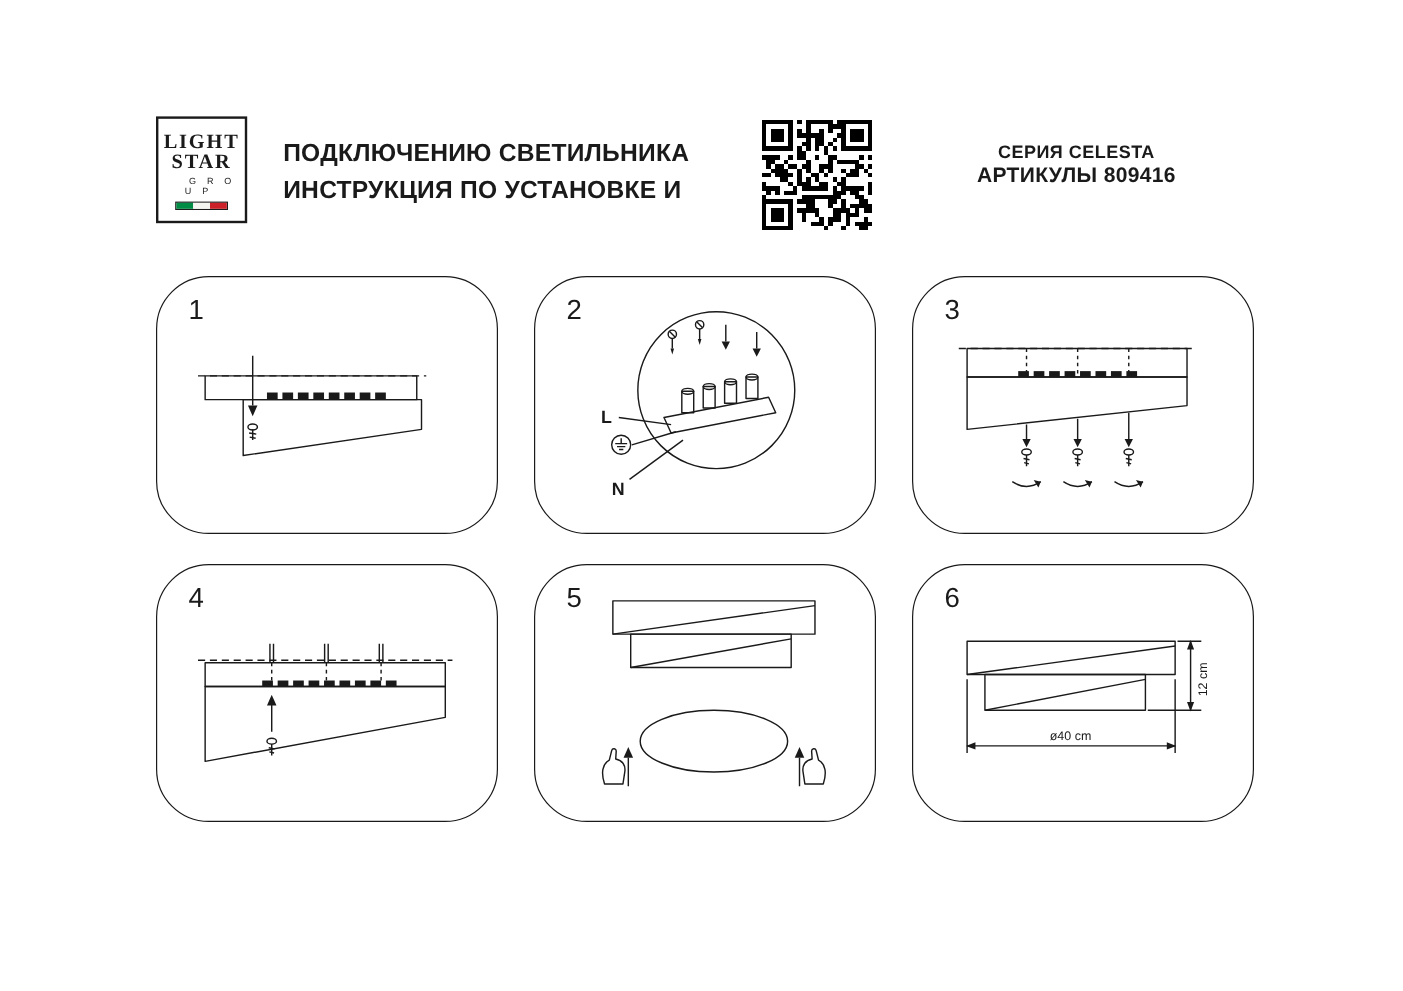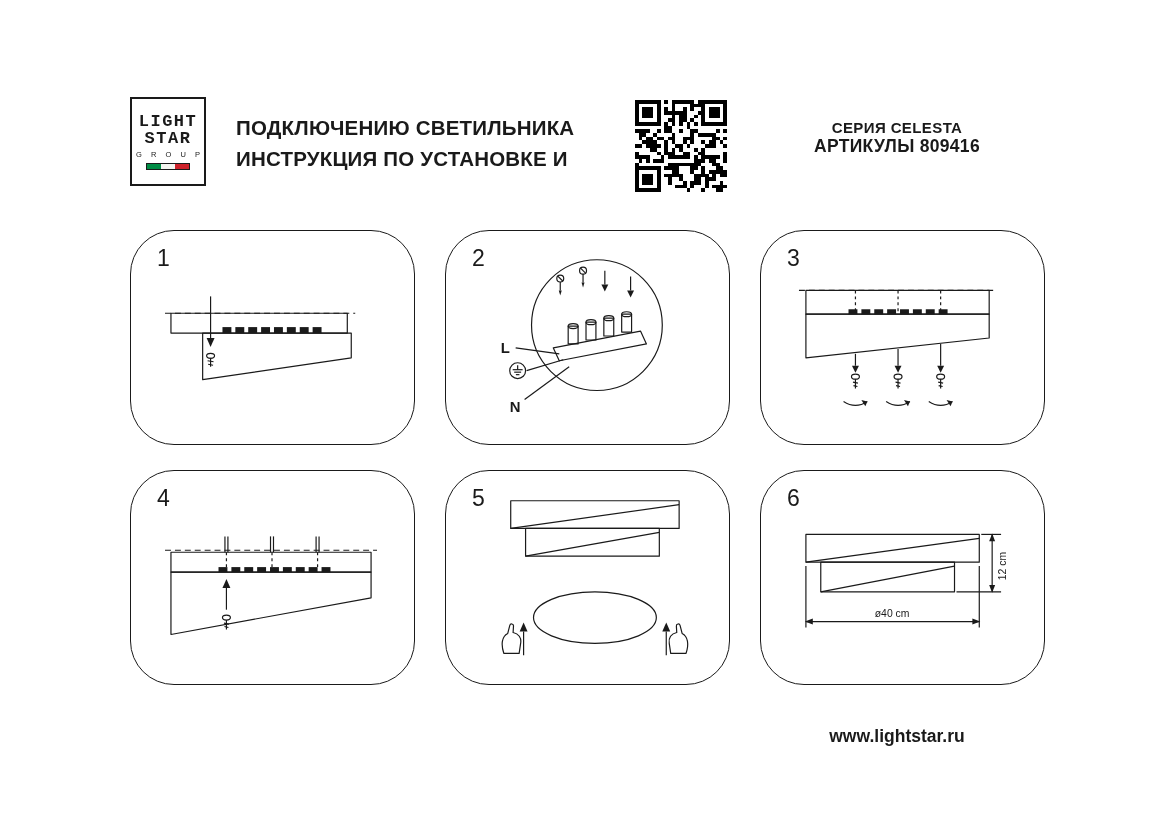--- a/index.html
+++ b/index.html
@@ -5,23 +5,23 @@
 <style>
   * { margin:0; padding:0; box-sizing:border-box; }
   html,body { background:#ffffff; }
   body { font-family:"Liberation Sans", sans-serif; color:var(--ink,#1a1a1a); }
   .sheet { position:relative; width:1169px; height:826px; background:#fff; overflow:hidden; }
 
   
   .logo-box { position:absolute; left:130px; top:97px; width:76px; height:89px;
               border:2.5px solid var(--ink,#1a1a1a); display:flex; flex-direction:column;
               align-items:center; justify-content:center; }
-  .logo-word { font-family:Liberation Mono, monospace; font-weight:bold; font-size:17px;
+  .logo-word { font-family:Liberation Serif, serif; font-weight:bold; font-size:17px;
                letter-spacing:1.5px; line-height:17px;text-align:center; }
-  .logo-group { font-size:7.5px; letter-spacing:3.5px; margin-top:3px; text-indent:3.5px; }
+  .logo-group { font-size:7.5px; letter-spacing:3.5px; margin-top:3px; text-indent:3.5px;margin-left:22px; }
   .logo-flag { margin-top:4px; width:44px; height:7px; display:flex;
                border:1px solid var(--ink,#1a1a1a); }
   .logo-flag span { flex:1 1 0; }
   .logo-flag .f-green { background:var(--flag_green,#008C45); }
   .logo-flag .f-white { background:var(--flag_white,#F4F5F0); }
   .logo-flag .f-red   { background:var(--flag_red,#CD212A); }
 
   .title-block { position:absolute; left:236px; top:112px; font-size:20.5px;
                  font-weight:bold; line-height:31px; letter-spacing:0.2px; }
   .qr { position:absolute; left:635px; top:100px; width:92px; height:92px; }
@@ -612,15 +612,14 @@
         <polygon points="233,63 230,71 236,71"></polygon>
         <polygon points="233,123 230,115 236,115"></polygon>
         <polygon points="44,152 52,149 52,155"></polygon>
         <polygon points="221,152 213,149 213,155"></polygon>
       </g>
       <text transform="rotate(-90 247 96)" x="247" y="96" text-anchor="middle" font-size="10.5" fill="currentColor" font-family="Liberation Sans, sans-serif">12 cm</text>
       <text x="132" y="147" text-anchor="middle" font-size="10.5" fill="currentColor" font-family="Liberation Sans, sans-serif">ø40 cm</text>
     </svg>
   </div>
 
-  <div class="website">www.lightstar.ru</div>
 
 </div>
 
 </body></html>

